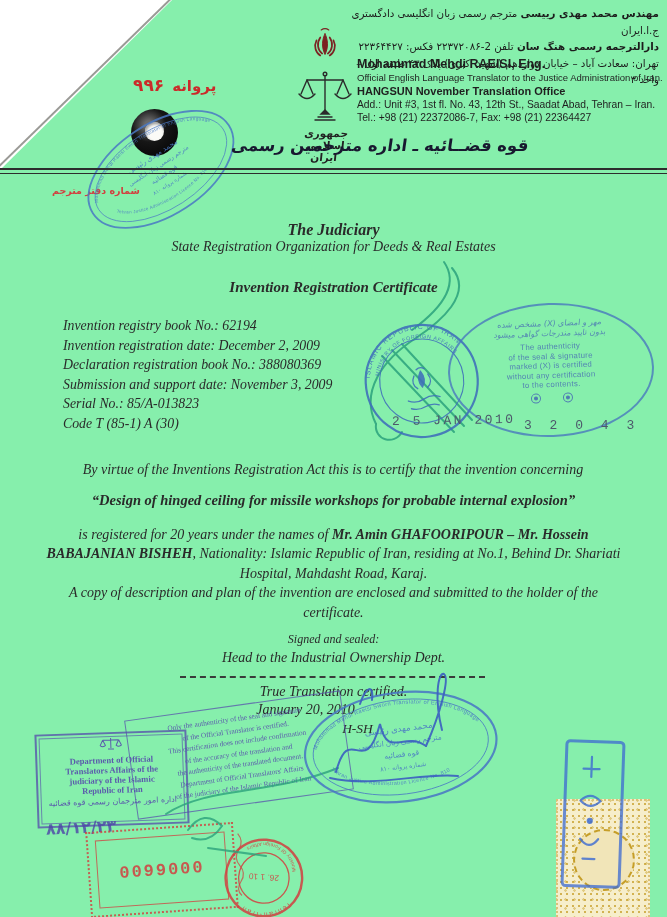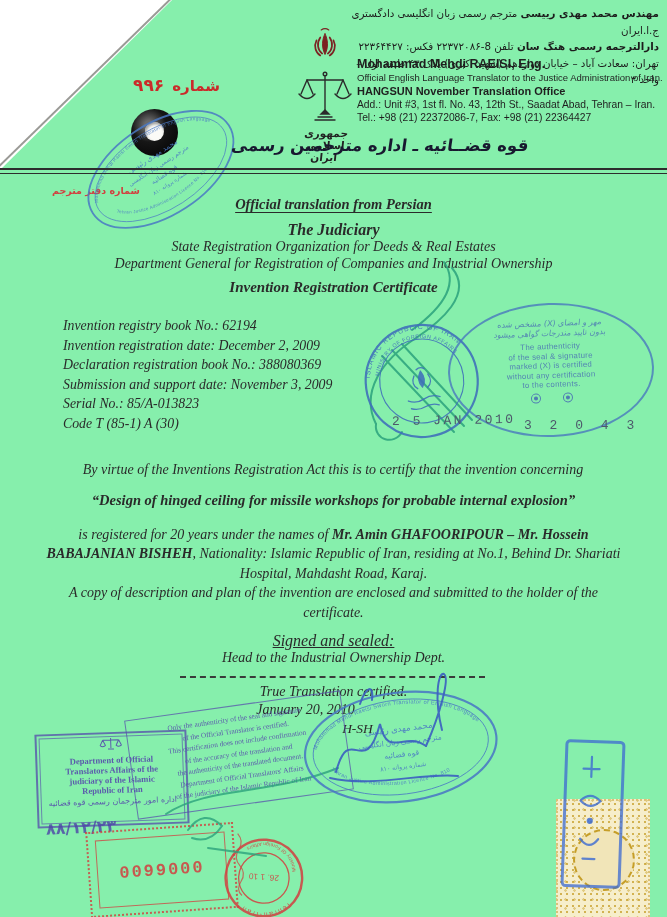--- a/index.html
+++ b/index.html
@@ -46,21 +46,21 @@
   .heading{top:196px;font-size:14.5px;font-weight:600;text-decoration:underline;text-underline-offset:3px;}
   .org1{top:221px;font-size:16px;font-weight:bold;}
   .org2{top:239px;font-size:14px;}
   .org3{top:256px;font-size:14px;}
   .cert-title{top:279px;font-size:15px;font-weight:bold;}
   .fields{left:63px;top:316px;font-style:italic;font-size:13.8px;line-height:19.6px;}
   .by-virtue{top:461px;left:53px;width:560px;text-align:center;font-style:italic;font-size:14px;line-height:18.5px;}
   .quote{top:492px;font-size:14.5px;font-weight:bold;}
   .registered{top:525px;left:41px;width:585px;text-align:center;font-style:italic;font-size:14px;line-height:19.4px;}
   .registered b{font-weight:bold;}
-  .signed1{top:632px;font-size:16px;text-decoration:underline;}
+  .signed1{top:632px;font-size:12px;}
   .signed2{top:650px;font-size:14px;}
   .dashes{left:180px;top:676px;width:305px;border-top:2px dashed #3a3a3a;}
   .certline{top:684px;font-size:14px;}
   .certdate{top:702px;font-size:14px;transform:translateX(-28px);}
   .initials{top:721px;font-size:13.5px;transform:translateX(24px);}
 
   
   svg text{font-family:"Liberation Sans",sans-serif;}
   .stamp{opacity:.9;}
   .date-received{left:392px;top:413px;font-family:"Liberation Mono",monospace;
@@ -110,21 +110,21 @@
 </head>
 <body>
 
 <div class="page">
 
   <div class="abs fold-tri"></div>
   <div class="abs fold-line"></div>
 
   <div class="abs fa-block">
     <div><b>مهندس محمد مهدی رییسی</b><span> مترجم رسمی زبان انگلیسی دادگستری ج.ا.ایران</span></div>
-    <div><b>دارالترجمه رسمی هنگ سان</b><span> تلفن 8-۲۲۳۷۲۰۸۶ فکس: ۲۲۳۶۴۴۲۷</span></div>
+    <div><b>دارالترجمه رسمی هنگ سان</b><span> تلفن 2-۲۲۳۷۲۰۸۶ فکس: ۲۲۳۶۴۴۲۷</span></div>
     <div>تهران: سعادت آباد – خیابان دوازدهم (شهید اکبری) پلاک ۴۳ طبقه اول – واحد ۳</div>
   </div>
 
   <div class="abs emblem-block">
     <svg width="34" height="40" viewBox="0 0 36 40">
       <g stroke="#7b2323" fill="none" stroke-width="1.8" stroke-linecap="round">
         <path d="M14 3 q4 -2.6 8 0" stroke-width="1.3"></path>
         <path d="M18 7 C15 13 14 21 18 29 C22 21 21 13 18 7" fill="#7b2323" stroke-width="1"></path>
         <path d="M13 11 C9 17 10 24 15 28"></path>
         <path d="M23 11 C27 17 26 24 21 28"></path>
@@ -150,21 +150,21 @@
 
   <div class="abs en-block">
     <div class="en-name">Mohammad Mehdi RAEISI, Eng.</div>
     <div class="en-role">Official English Language Translator to the Justice Administration of Iran.</div>
     <div class="en-office">HANGSUN November Translation Office</div>
     <div class="en-addr">Add.: Unit #3, 1st fl. No. 43, 12th St., Saadat Abad, Tehran – Iran.</div>
     <div class="en-tel">Tel.: +98 (21) 22372086-7, Fax: +98 (21) 22364427</div>
   </div>
 
   <div class="abs doc-number">
-    <span>شماره</span><span class="num">۹۹۶</span>
+    <span>پروانه</span><span class="num">۹۹۶</span>
   </div>
   <div class="abs office-no">شماره دفتر مترجم</div>
 
   <div class="abs grommet"></div>
 
   <div class="abs stamp" style="left:78px;top:110px;transform:rotate(-33deg);opacity:.85;">
     <svg width="168" height="118" viewBox="0 0 220 130">
       <defs>
         <path id="t1top" d="M16,66 A94,48 0 0 1 204,66"></path>
         <path id="t1bot" d="M22,62 A88,44 0 0 0 198,62"></path>
@@ -181,24 +181,22 @@
         <text x="110" y="76" text-anchor="middle" font-size="8.5" font-family="DejaVu Sans">قوه قضائیه</text>
         <text x="110" y="89" text-anchor="middle" font-size="7" font-family="DejaVu Sans">شماره پروانه ۸۱۰</text>
       </g>
     </svg>
   </div>
 
   <div class="abs calligraphy">قوه قضــائیه ـ اداره مترجمین رسمی</div>
 
   <div class="abs head-rule"></div>
 
-  <div class="abs ctr heading">Official translation from Persian</div>
   <div class="abs ctr org1">The Judiciary</div>
   <div class="abs ctr org2">State Registration Organization for Deeds &amp; Real Estates</div>
-  <div class="abs ctr org3">Department General for Registration of Companies and Industrial Ownership</div>
   <div class="abs ctr cert-title">Invention Registration Certificate</div>
 
   <div class="abs fields">
       <div>Invention registry book No.: 62194</div>
       <div>Invention registration date: December 2, 2009</div>
       <div>Declaration registration book No.: 388080369</div>
       <div>Submission and support date: November 3, 2009</div>
       <div>Serial No.: 85/A-013823</div>
       <div>Code T (85-1) A (30)</div>
     </div>

